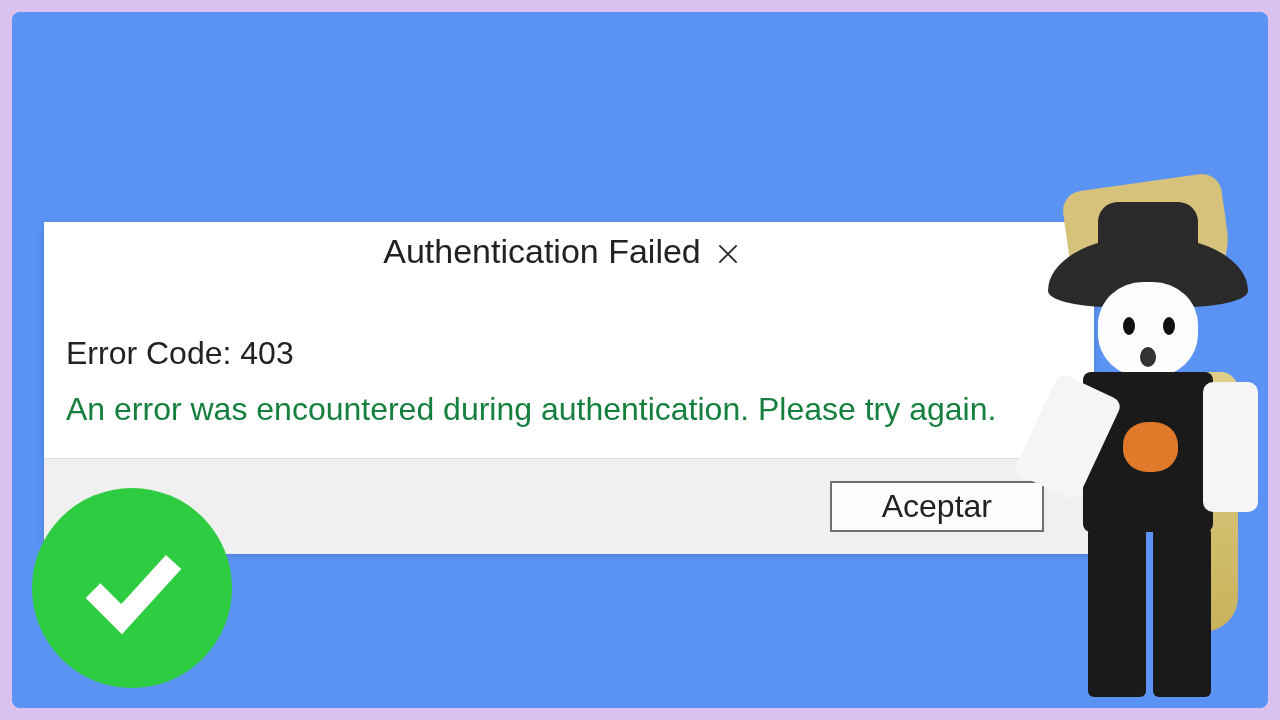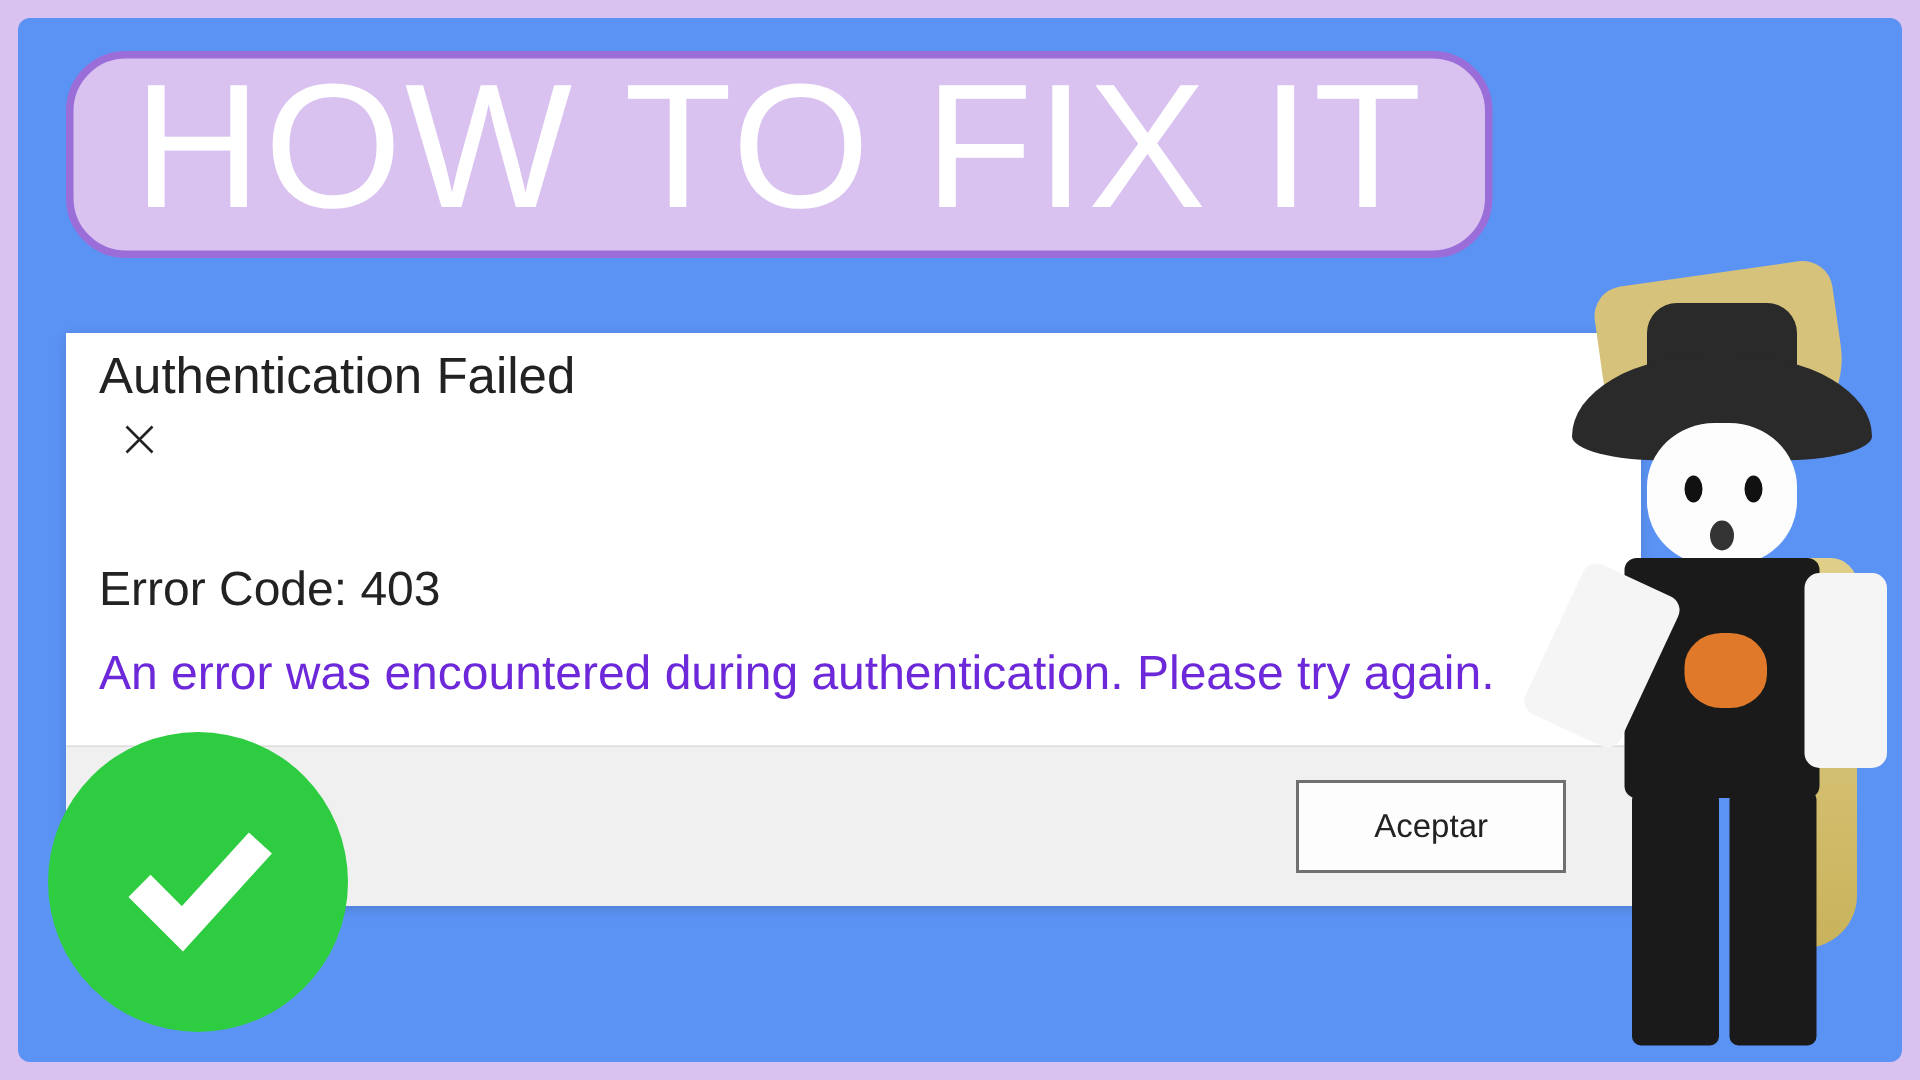--- a/index.html
+++ b/index.html
@@ -43,21 +43,20 @@
       left: 32px;
       width: 1050px;
       background: #ffffff;
       box-shadow: 0 2px 8px rgba(0,0,0,0.15);
     }
     .dialog-titlebar {
       display: flex;
       justify-content: center;
       align-items: flex-start;
       padding: 10px 22px 0 22px;
-      flex-direction: column;
     }
     .dialog-title {
       font-size: 34px;
       color: #222;
       font-weight: 400;
     }
     .close-icon {
       font-size: 32px;
       color: #222;
       line-height: 1;
@@ -69,34 +68,34 @@
       padding: 30px 22px 30px 22px;
     }
     .error-code {
       font-size: 32px;
       color: #222;
       margin-top: 25px;
       margin-bottom: 19px;
     }
     .error-message {
       font-size: 32px;
-      color: #6d28d9;
+      color: #15803d;
     }
     .dialog-footer {
       background: #f0f0f0;
       border-top: 1px solid #dcdcdc;
       padding: 22px 50px;
       display: flex;
       justify-content: flex-end;
     }
     .accept-button {
       background: #fdfdfd;
       border: 2px solid #707070;
-      padding: 16px 50px;
-      font-size: 22px;
+      padding: 5px 50px;
+      font-size: 32px;
       font-family: inherit;
       cursor: pointer;
       color: #222;
     }
     .checkmark-circle {
       position: absolute;
       left: 20px;
       bottom: 20px;
       width: 200px;
       height: 200px;
@@ -207,23 +206,20 @@
       border-radius: 6px;
     }
     .avatar .leg-l { left: 60px; }
     .avatar .leg-r { left: 125px; }
   </style>
 </head>
 <body>
 
 <div class="outer-frame">
 
-  <div class="title-badge">
-    <span>HOW TO FIX IT</span>
-  </div>
 
   <div class="dialog">
     <div class="dialog-titlebar">
       <div class="dialog-title">Authentication Failed</div>
       <div class="close-icon">
         <svg width="26" height="26" viewBox="0 0 24 24">
             <path d="M4 4 L20 20 M20 4 L4 20" stroke="#222" stroke-width="1.6" fill="none"></path>
           </svg>
       </div>
     </div>

